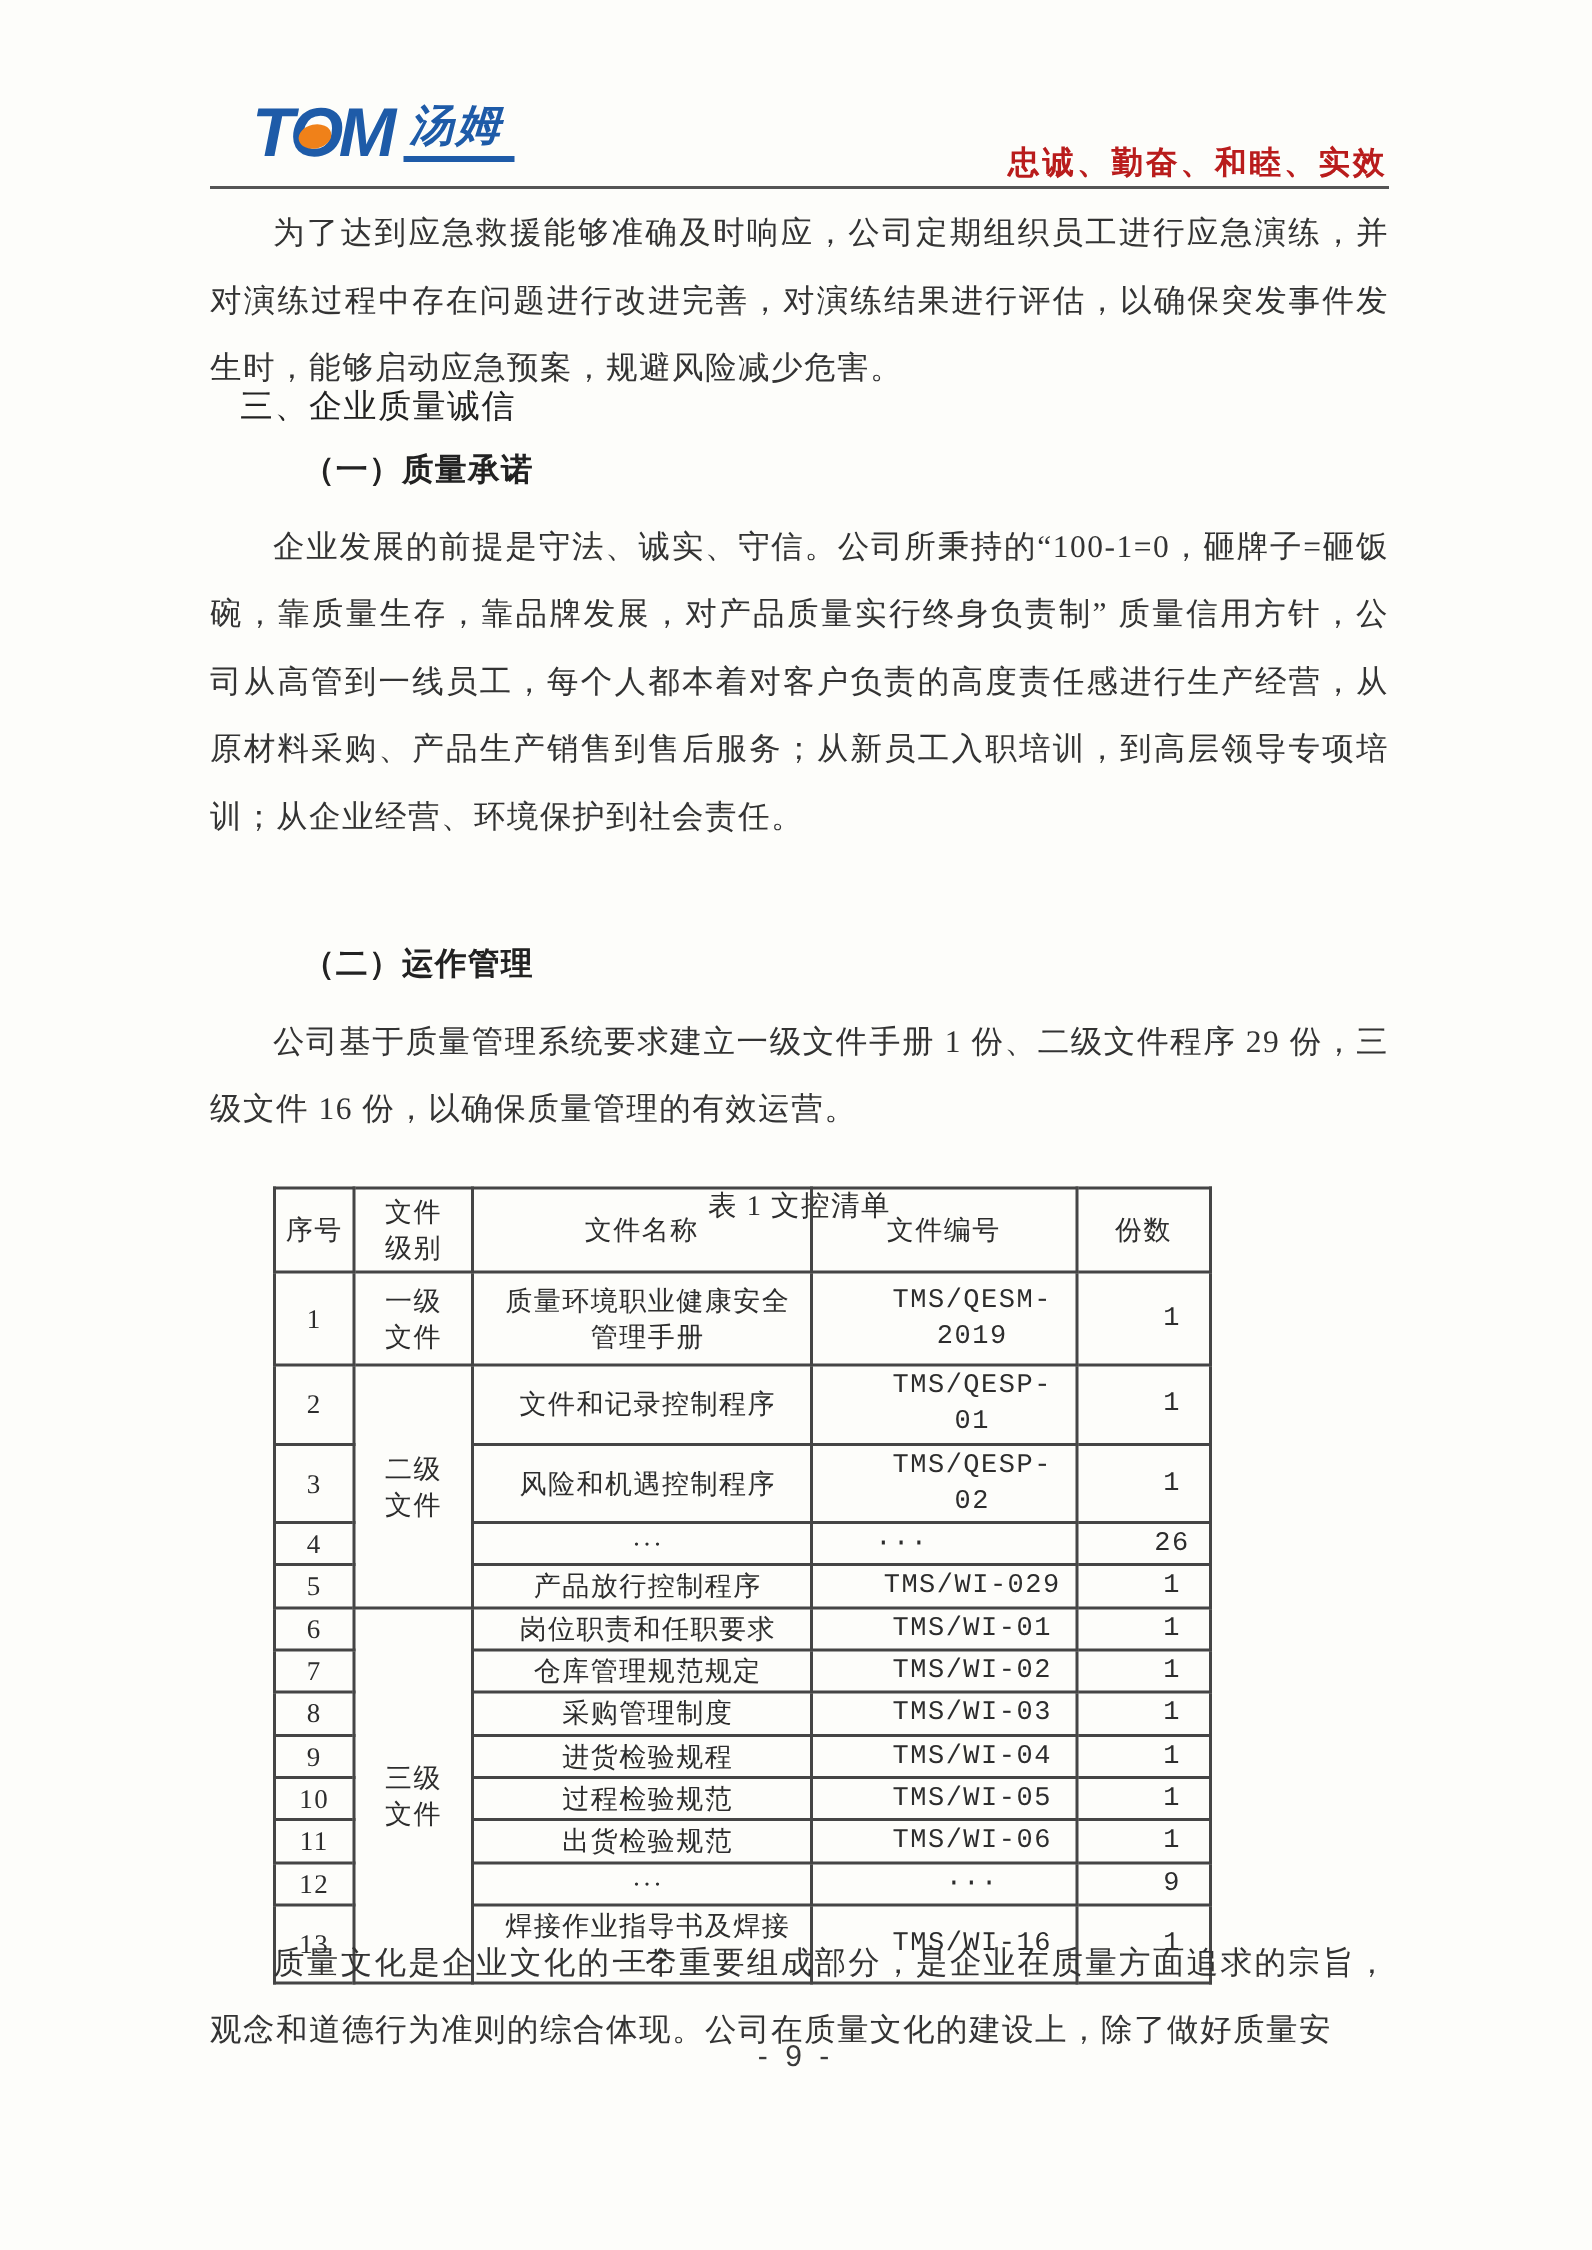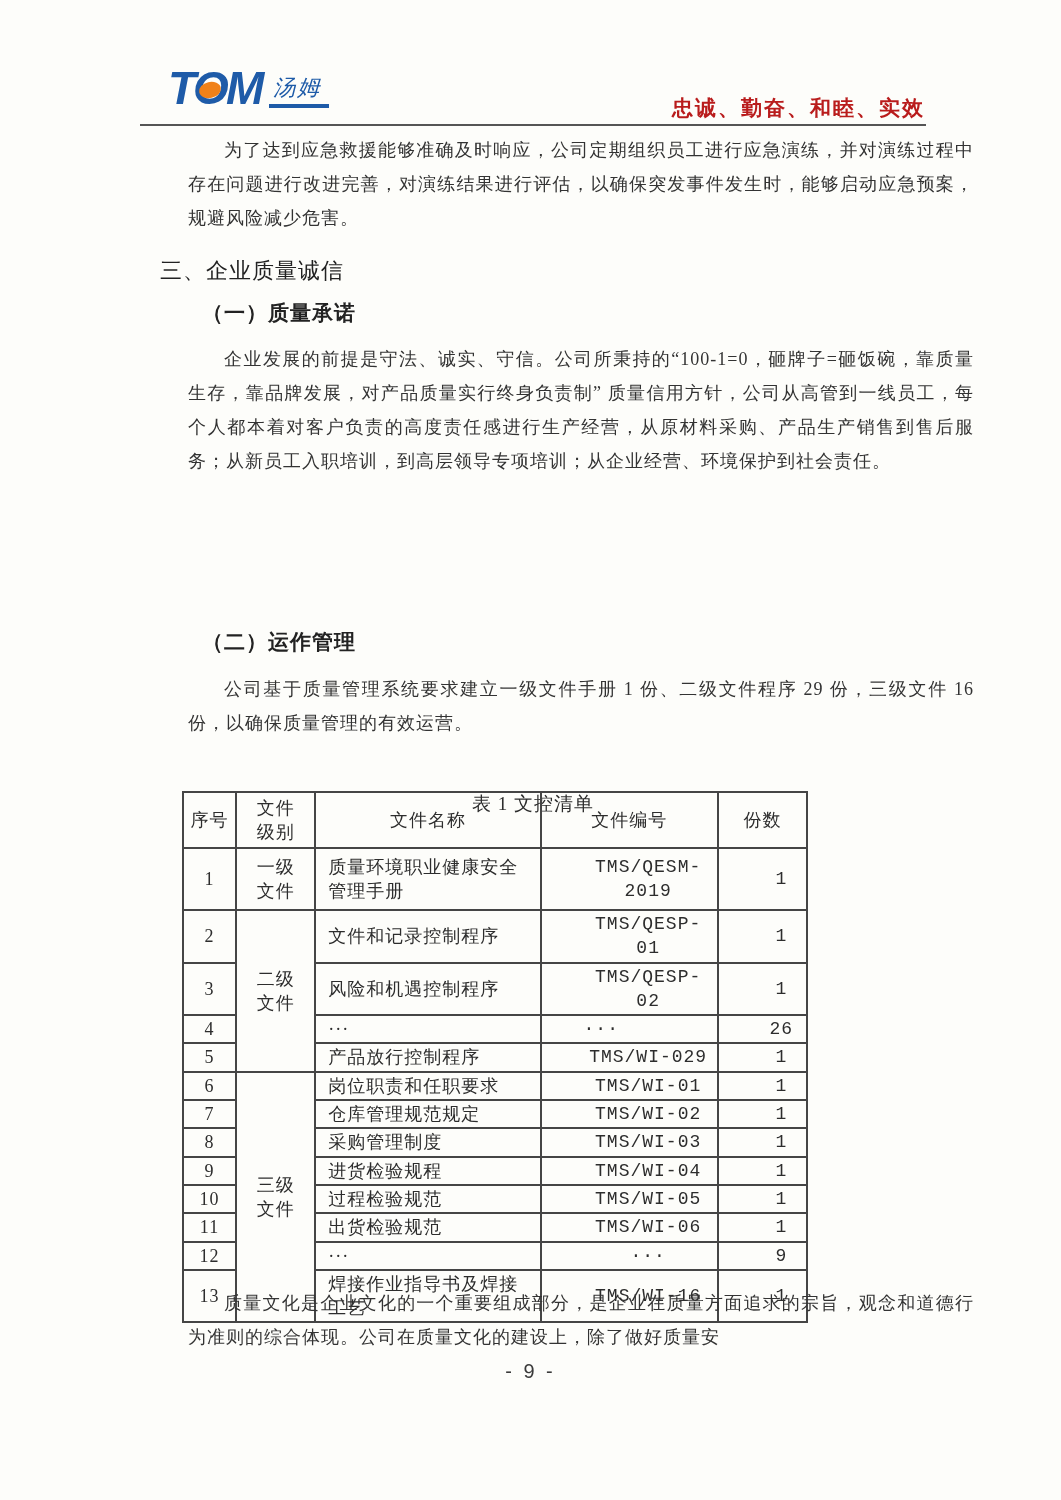--- a/index.html
+++ b/index.html
@@ -24,44 +24,44 @@
   }
   .logo-o { position: relative; display: inline-block; }
   .logo-dot {
     position: absolute; left: 52%; top: 54%;
     width: 22px; height: 16px;
     transform: translate(-50%,-50%) rotate(-12deg);
     background: var(--logo-orange, #f08119);
     border-radius: 50%;
   }
   .logo-cjk {
-    font-weight: normal; font-style: italic;
-    font-size: 22px; line-height: 1;
+    font-weight: bold; font-style: italic;
+    font-size: 29px; line-height: 1;
     color: var(--logo-blue, #1e5ba8);
     margin-left: 8px;
     padding: 0 8px 5px 4px;
     border-bottom: 4px solid var(--logo-blue, #1e5ba8);
     letter-spacing: 2px;
     text-align: center;
   }
   .slogan {
     position: absolute; right: 136px; top: 94px;
     font-size: 21px; font-weight: bold; color: #b91c1c;
     letter-spacing: 2px;
   }
   .header-rule {
     position: absolute; left: 140px; top: 124px;
     width: 786px; height: 2px; background: #555;
   }
   
   .blk { position: absolute; left: 140px; width: 786px; }
   .para {
-    font-size: 18px; line-height: 34px;
+    font-size: 21px; line-height: 45px;
     text-align: justify; text-align-last: left;
-    text-indent: 2em; letter-spacing: 1px; margin-left: 48px;
+    text-indent: 2em; letter-spacing: 1px;
   }
   .h-sec  { font-size: 22px; font-weight: normal; color: #222; letter-spacing: 1px; padding-left: 20px; }
   .h-sub  { font-size: 21px; font-weight: bold; color: #222; letter-spacing: 1px; padding-left: 62px; }
   .tcaption { text-align: center; font-size: 19px; letter-spacing: 1px; color: #2d2d2d; }
   
   .doc-table {
     position: absolute; left: 182px; top: 791px;
     width: 626px;
     border-collapse: collapse; table-layout: fixed;
     font-size: 18px; color: #2d2d2d;
@@ -77,21 +77,21 @@
   .doc-table thead tr { height: 56px; }
   .doc-table tbody tr { height: 28px; }
   .doc-table tbody tr:first-child { height: 62px; }
   .col-no    { width: 8.5%; }
   .col-level { width: 12.7%; }
   .col-name  { width: 36.1%; }
   .col-code  { width: 28.4%; }
   .col-count { width: 14.3%; }
   .doc-table th.c-level { padding: 0 13px; }
   .doc-table td.c-level { padding: 0 14px; }
-  .doc-table td.c-name  { text-align: left; padding-left: 12px; }
+  .doc-table td.c-name  { text-align: center; padding-left: 12px; }
   .doc-table td.left    { text-align: left; padding-left: 12px; }
   .doc-table td.c-code, .doc-table td.c-count { font-family: Liberation Mono, monospace; padding-left: 42px; }
   
   .footer {
     position: absolute; left: 0; top: 1360px; width: 100%;
     text-align: center; font-size: 20px; color: #3a3a3a; letter-spacing: 3px;
     font-family: "Liberation Sans", "DejaVu Sans", sans-serif;
   }
 </style>
 </head>

